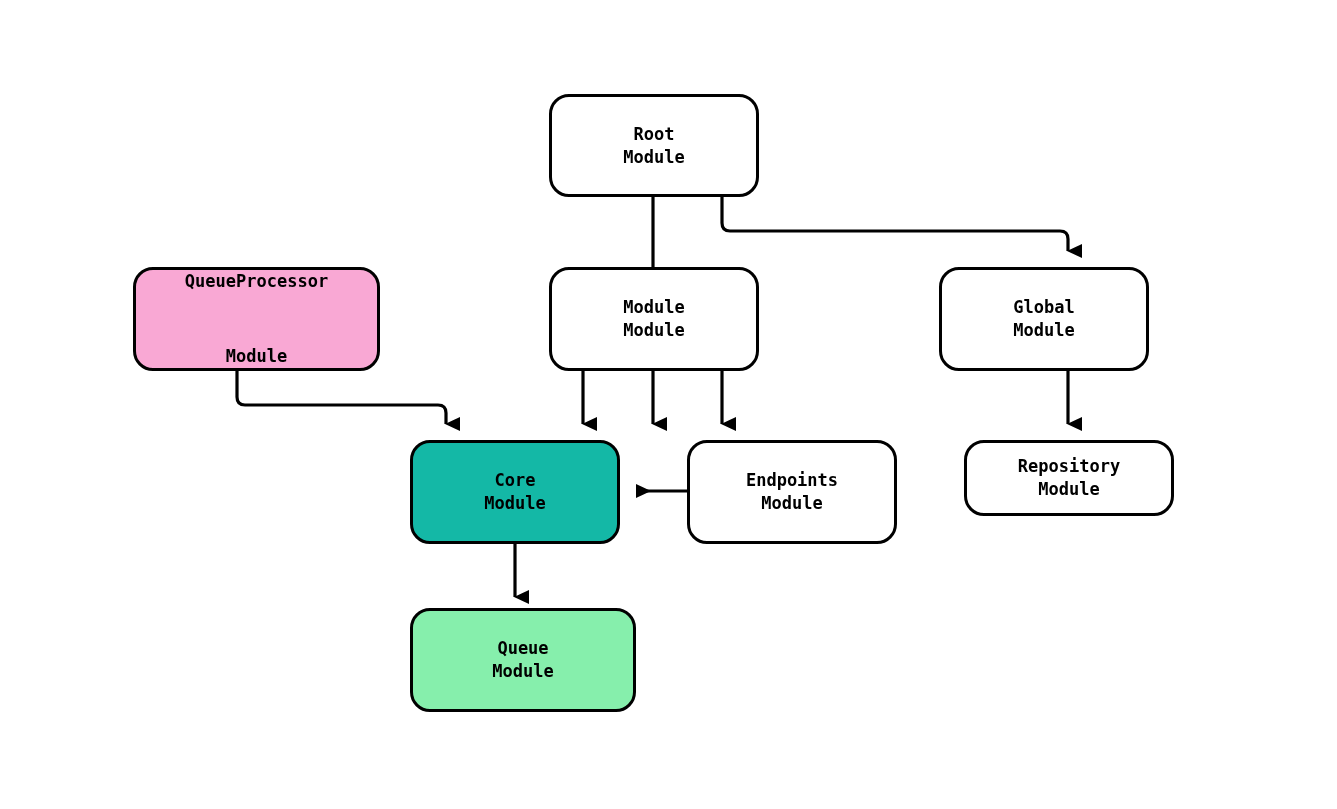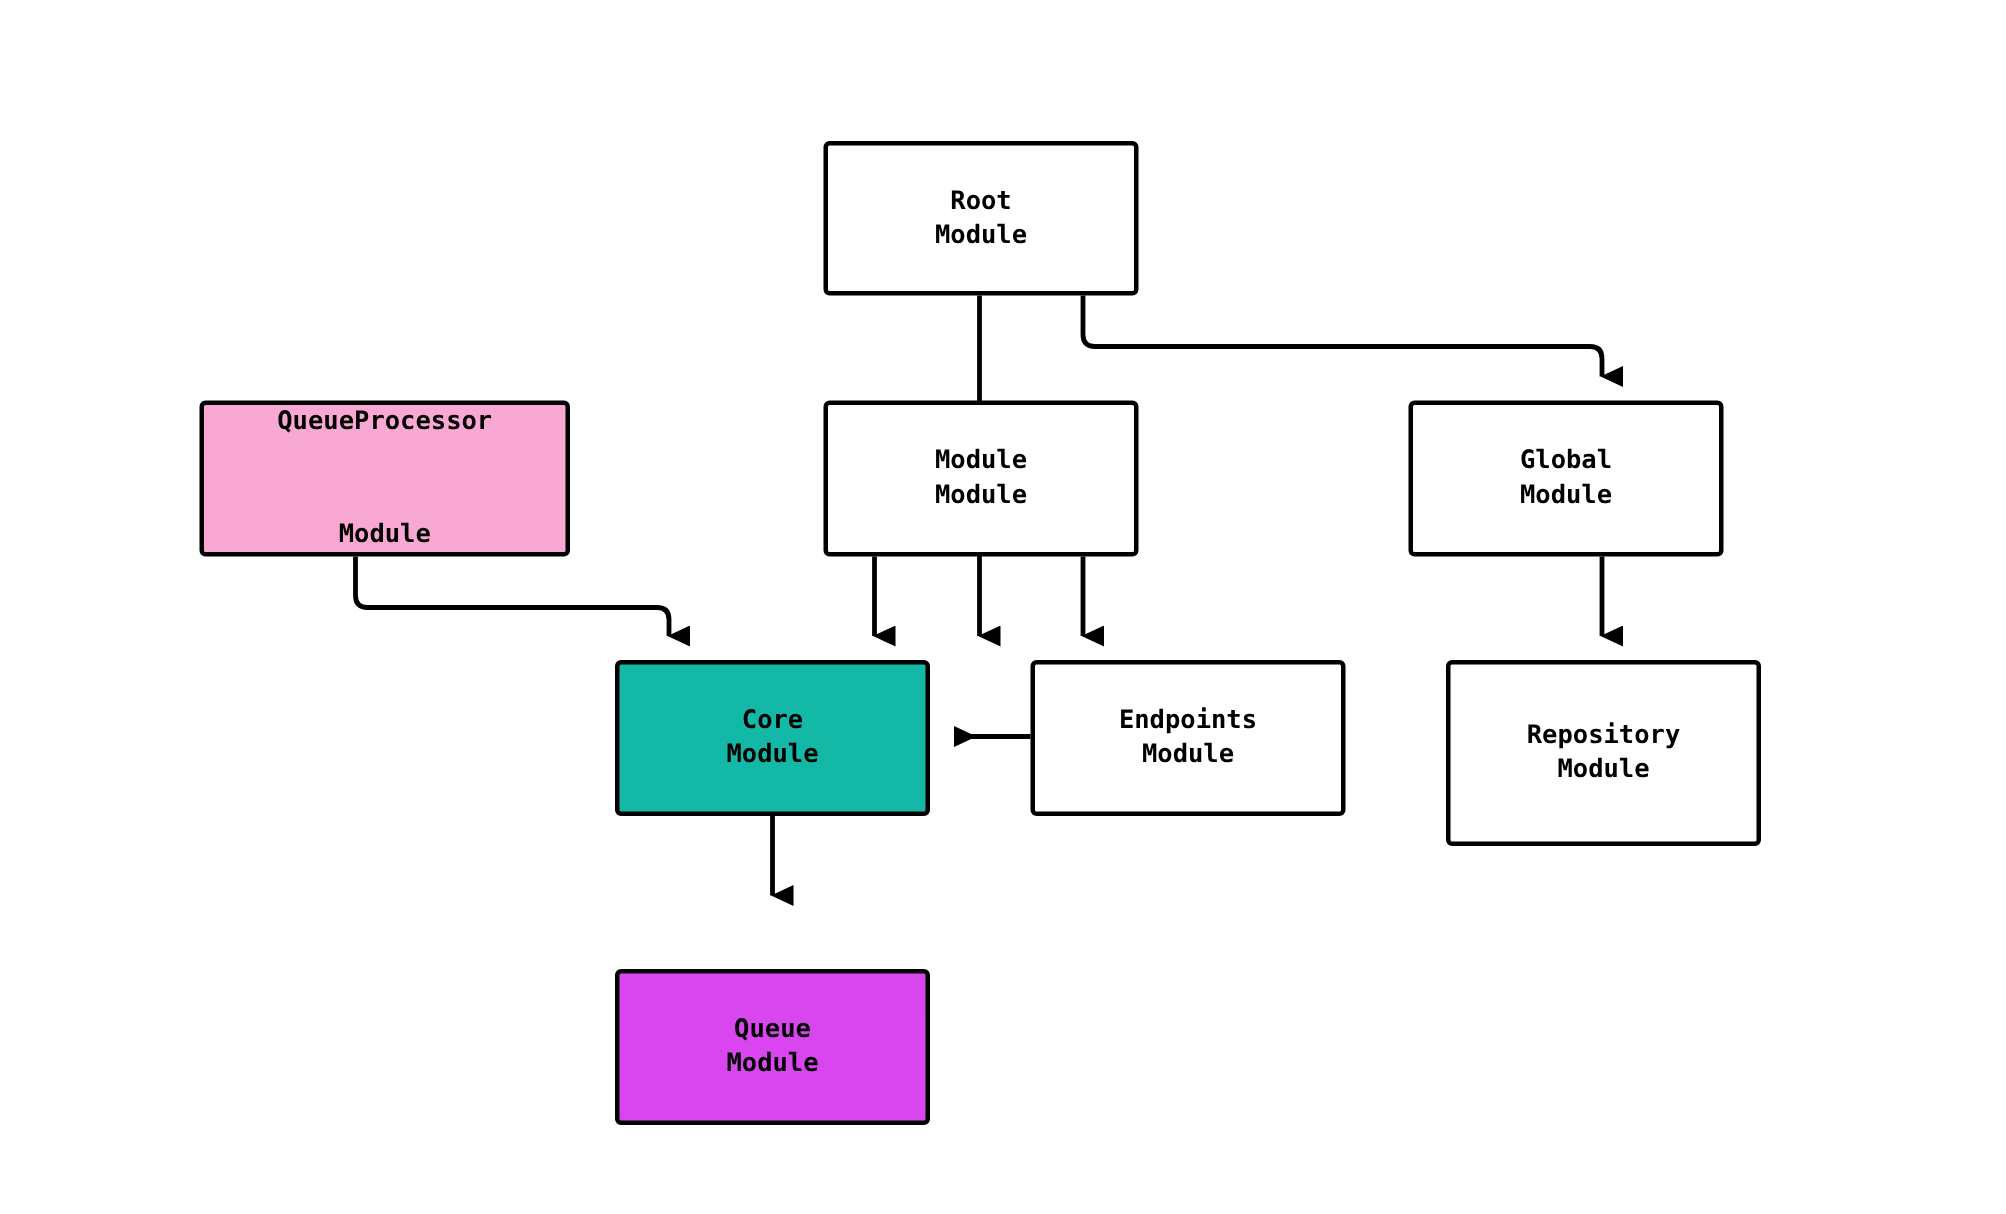--- a/index.html
+++ b/index.html
@@ -20,21 +20,21 @@
     left: 0;
     top: 0;
     width: 1337px;
     height: 809px;
   }
   .node {
     position: absolute;
     box-sizing: border-box;
     background: #ffffff;
     border: 3px solid #000000;
-    border-radius: 4px;
+    border-radius: 20px;
     display: flex;
     flex-direction: column;
     align-items: center;
     justify-content: center;
     z-index: 2;
   }
   .node-line {
     font-family: "DejaVu Sans Mono", "Liberation Mono", monospace;
     font-size: 17px;
     font-weight: 700;
@@ -93,23 +93,23 @@
   <div class="node" style="left: 410px; top: 440px; width: 210px; height: 104px; border-color: rgb(0, 0, 0); background: #14b8a6;">
     <span class="node-line">Core</span>
     <span class="node-line">Module</span>
   </div>
 
   <div class="node" style="left: 687px; top: 440px; width: 210px; height: 104px; border-color: rgb(0, 0, 0); background: rgb(255, 255, 255);">
     <span class="node-line">Endpoints</span>
     <span class="node-line">Module</span>
   </div>
 
-  <div class="node" style="left: 964px; top: 440px; width: 210px; height: 124px; border-color: rgb(0, 0, 0); background: rgb(255, 255, 255);">
+  <div class="node" style="left: 964px; top: 440px; width: 210px; height: 76px; border-color: rgb(0, 0, 0); background: rgb(255, 255, 255);">
     <span class="node-line">Repository</span>
     <span class="node-line">Module</span>
   </div>
 
-  <div class="node" style="left: 410px; top: 646px; width: 210px; height: 104px; border-color: rgb(0, 0, 0); background: #d946ef;">
+  <div class="node" style="left: 410px; top: 608px; width: 226px; height: 104px; border-color: rgb(0, 0, 0); background: #86efac;">
     <span class="node-line">Queue</span>
     <span class="node-line">Module</span>
   </div>
 
 </div>
 
 </body></html>

